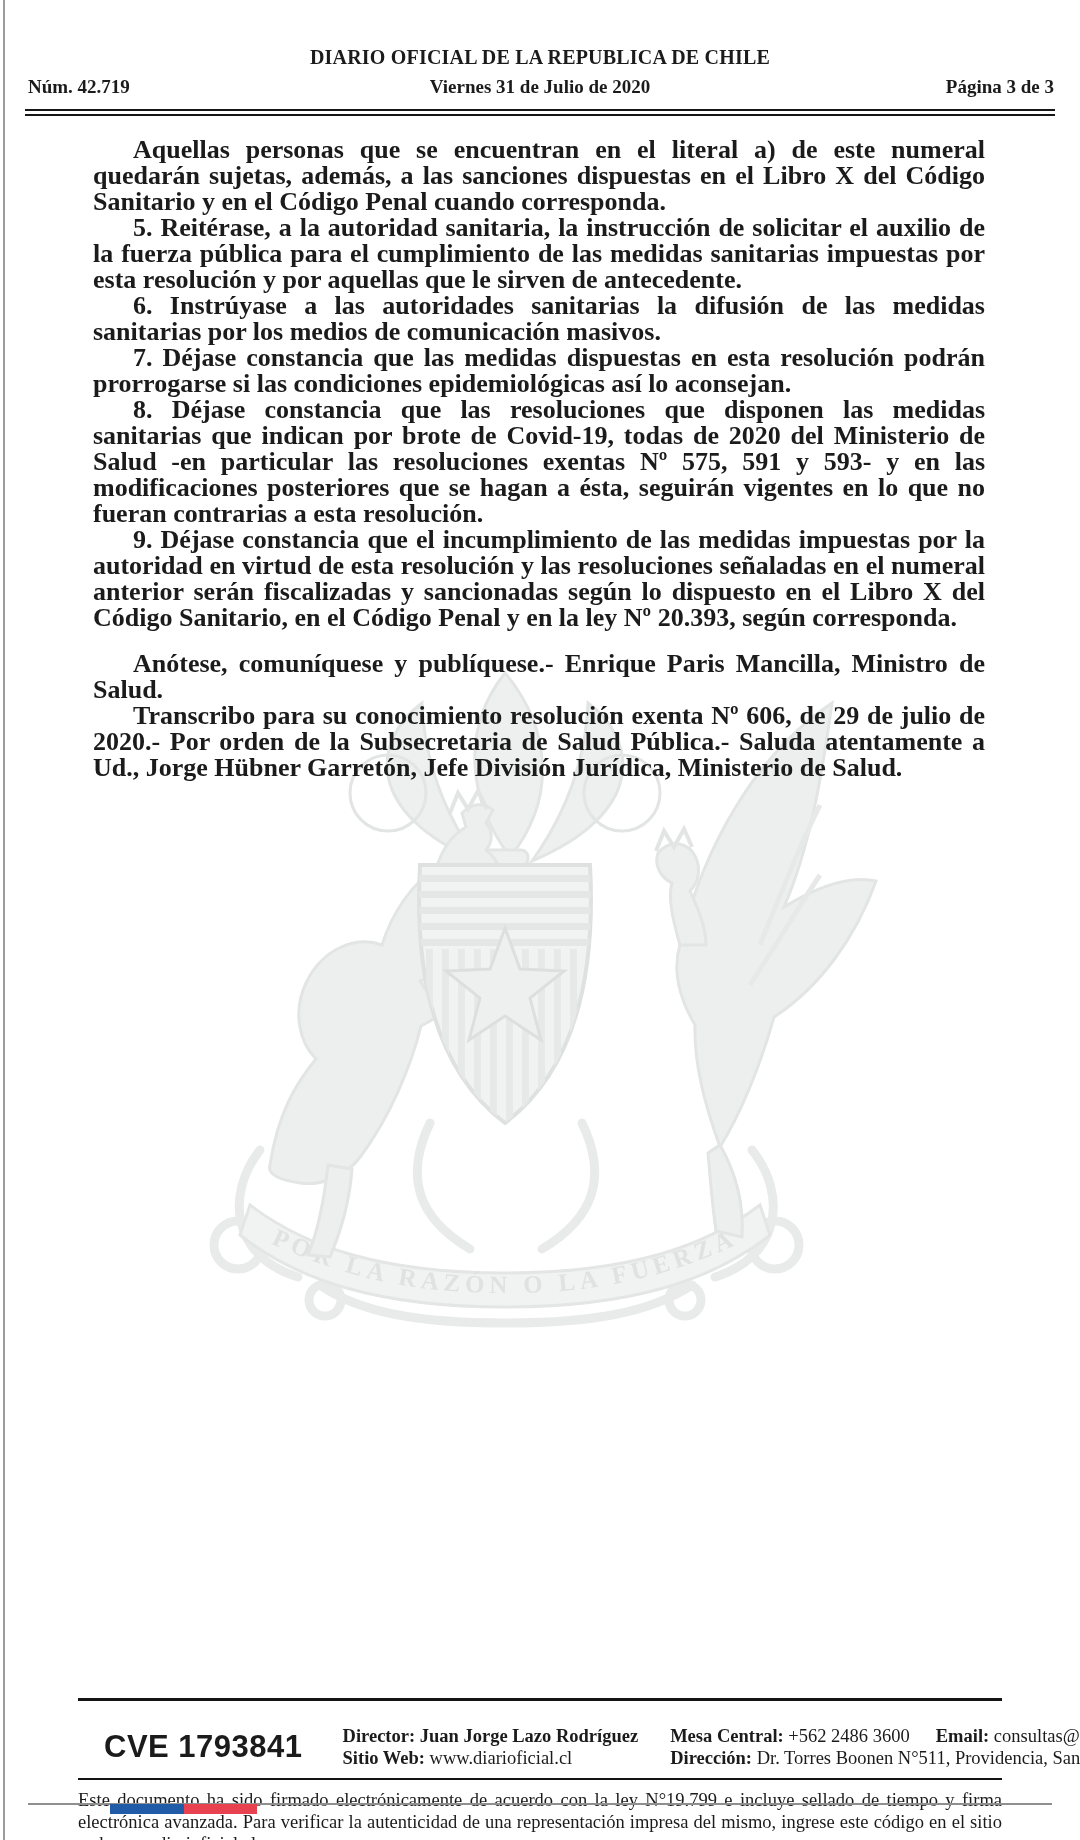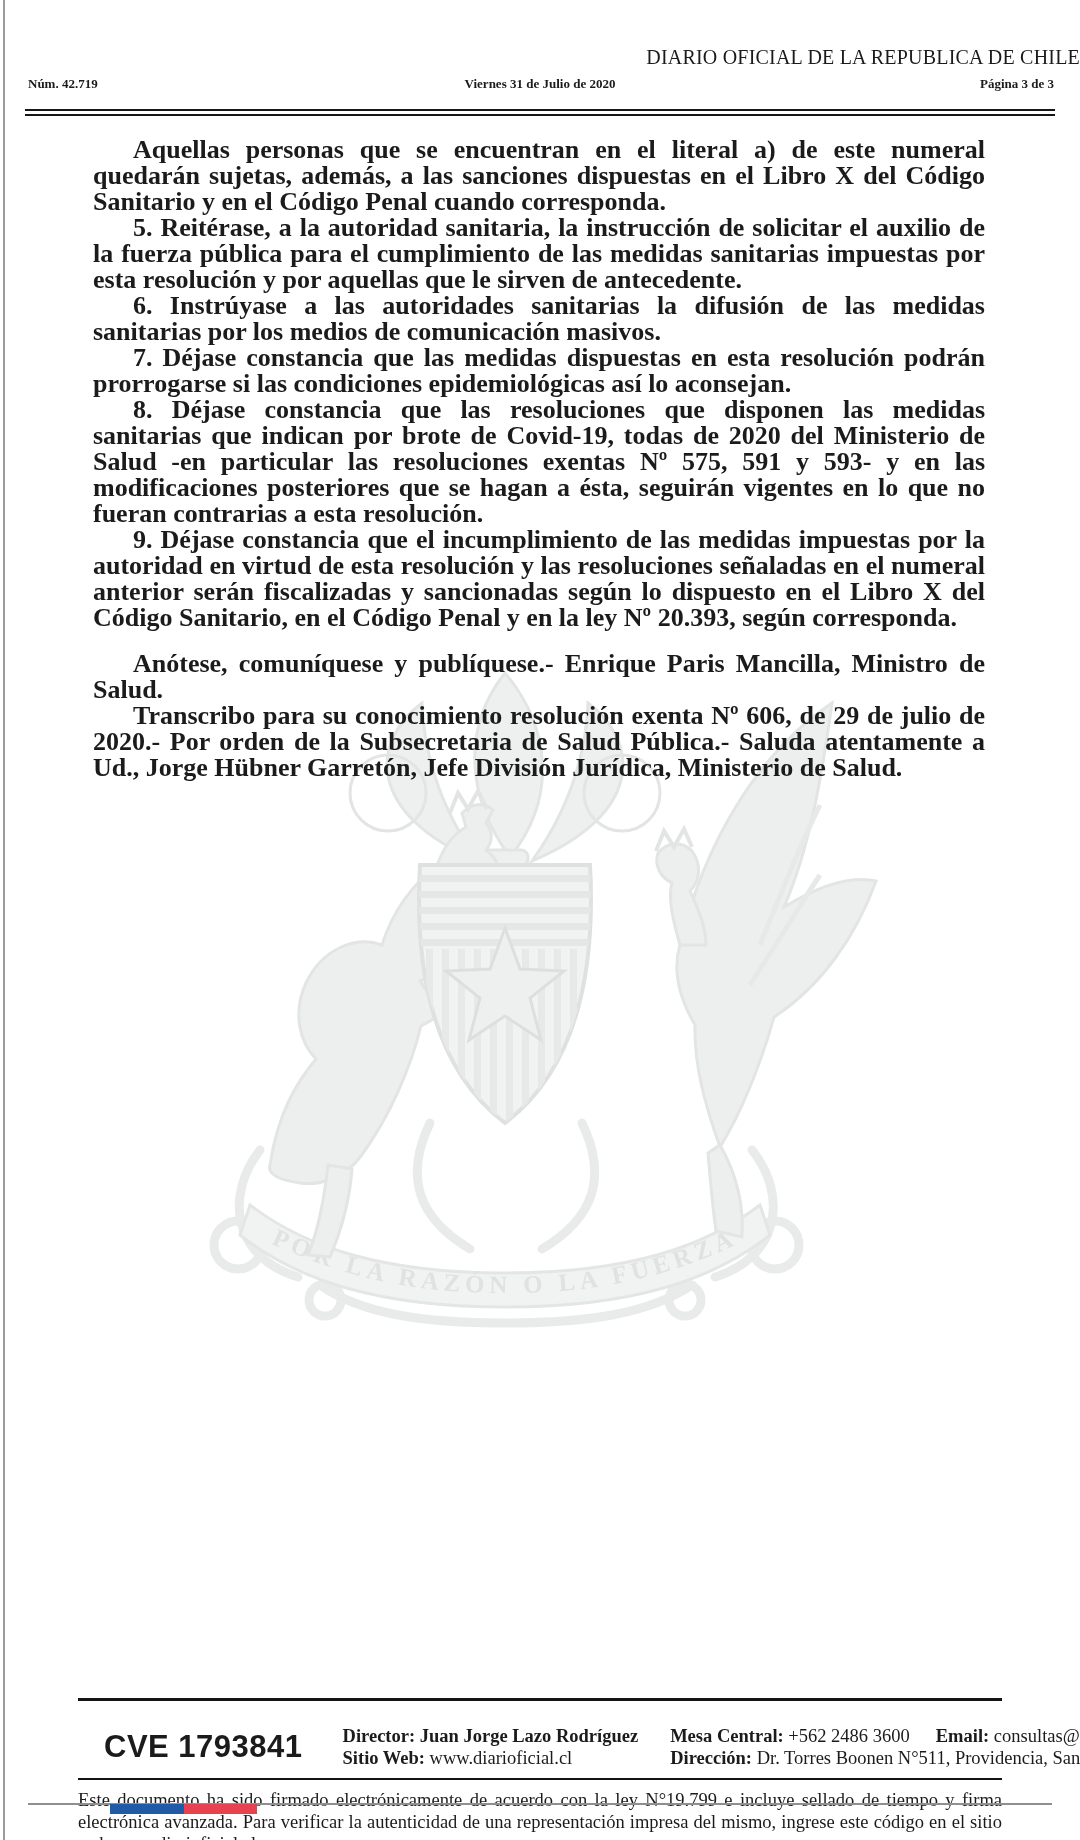--- a/index.html
+++ b/index.html
@@ -4,22 +4,22 @@
 <style>
   html,body{margin:0;padding:0;background:#e9e9e9;}
   .page{
     position:relative;width:1080px;height:1840px;background:#ffffff;
     font-family:"Liberation Serif", serif;color:#1b1b1b;overflow:hidden;margin:0 auto;
   }
   .left-edge{position:absolute;left:3px;top:0;bottom:0;width:2px;background:#9c9c9c;}
 
   
   header{padding-top:46px;position:relative;z-index:2;}
-  .hdr-title{text-align:right;font-weight:normal;font-size:20px;letter-spacing:.2px;}
-  .hdr-row{position:relative;margin-top:7px;font-weight:bold;font-size:13px;height:24px;}
+  .hdr-title{text-align:center;font-weight:bold;font-size:20px;letter-spacing:.2px;}
+  .hdr-row{position:relative;margin-top:7px;font-weight:bold;font-size:19px;height:24px;}
   .hdr-num{position:absolute;left:28px;top:0;}
   .hdr-date{position:absolute;left:0;width:100%;text-align:center;top:0;}
   .hdr-page{position:absolute;right:26px;top:0;}
   .double-rule{margin:9px 25px 0 25px;height:3px;border-top:2px solid #161616;border-bottom:2px solid #161616;}
 
   
   main{position:relative;z-index:2;margin:21px 95px 0 93px;font-size:26px;line-height:26px;text-align:justify;font-weight:bold;}
   main p{margin:0;text-indent:40px;hyphens:none;}
   main p.sig{margin-top:20px;}
 

